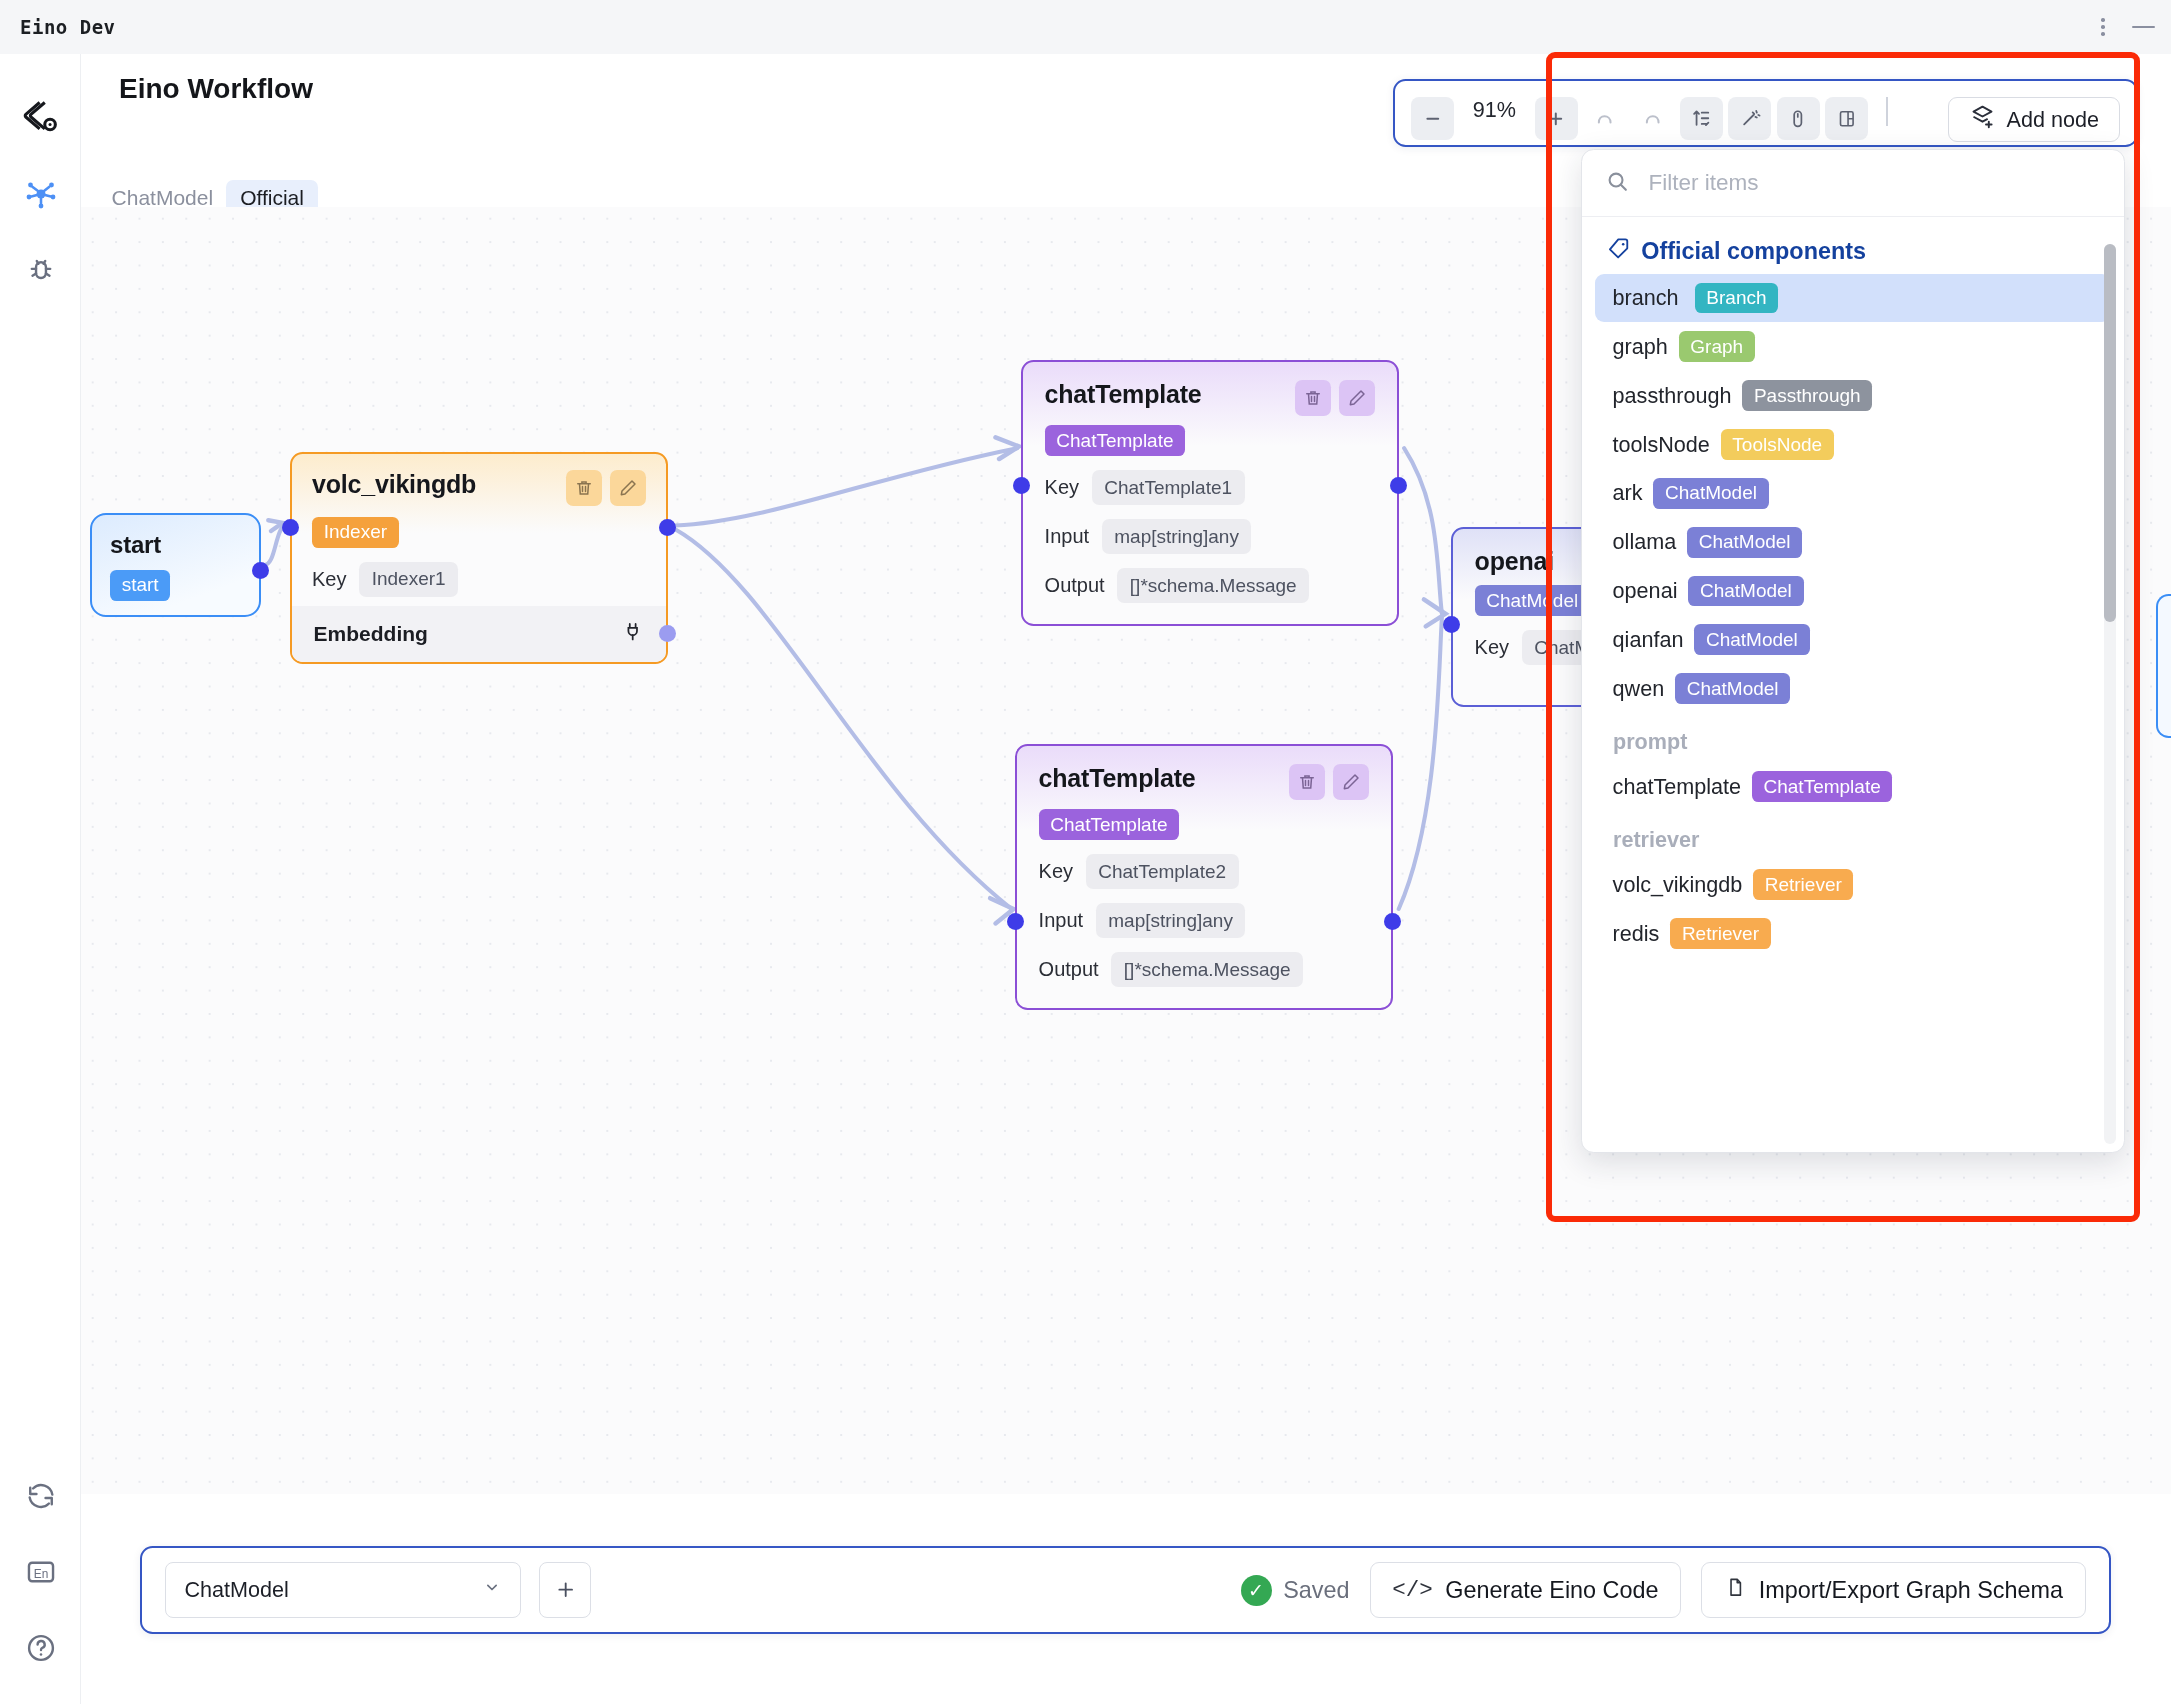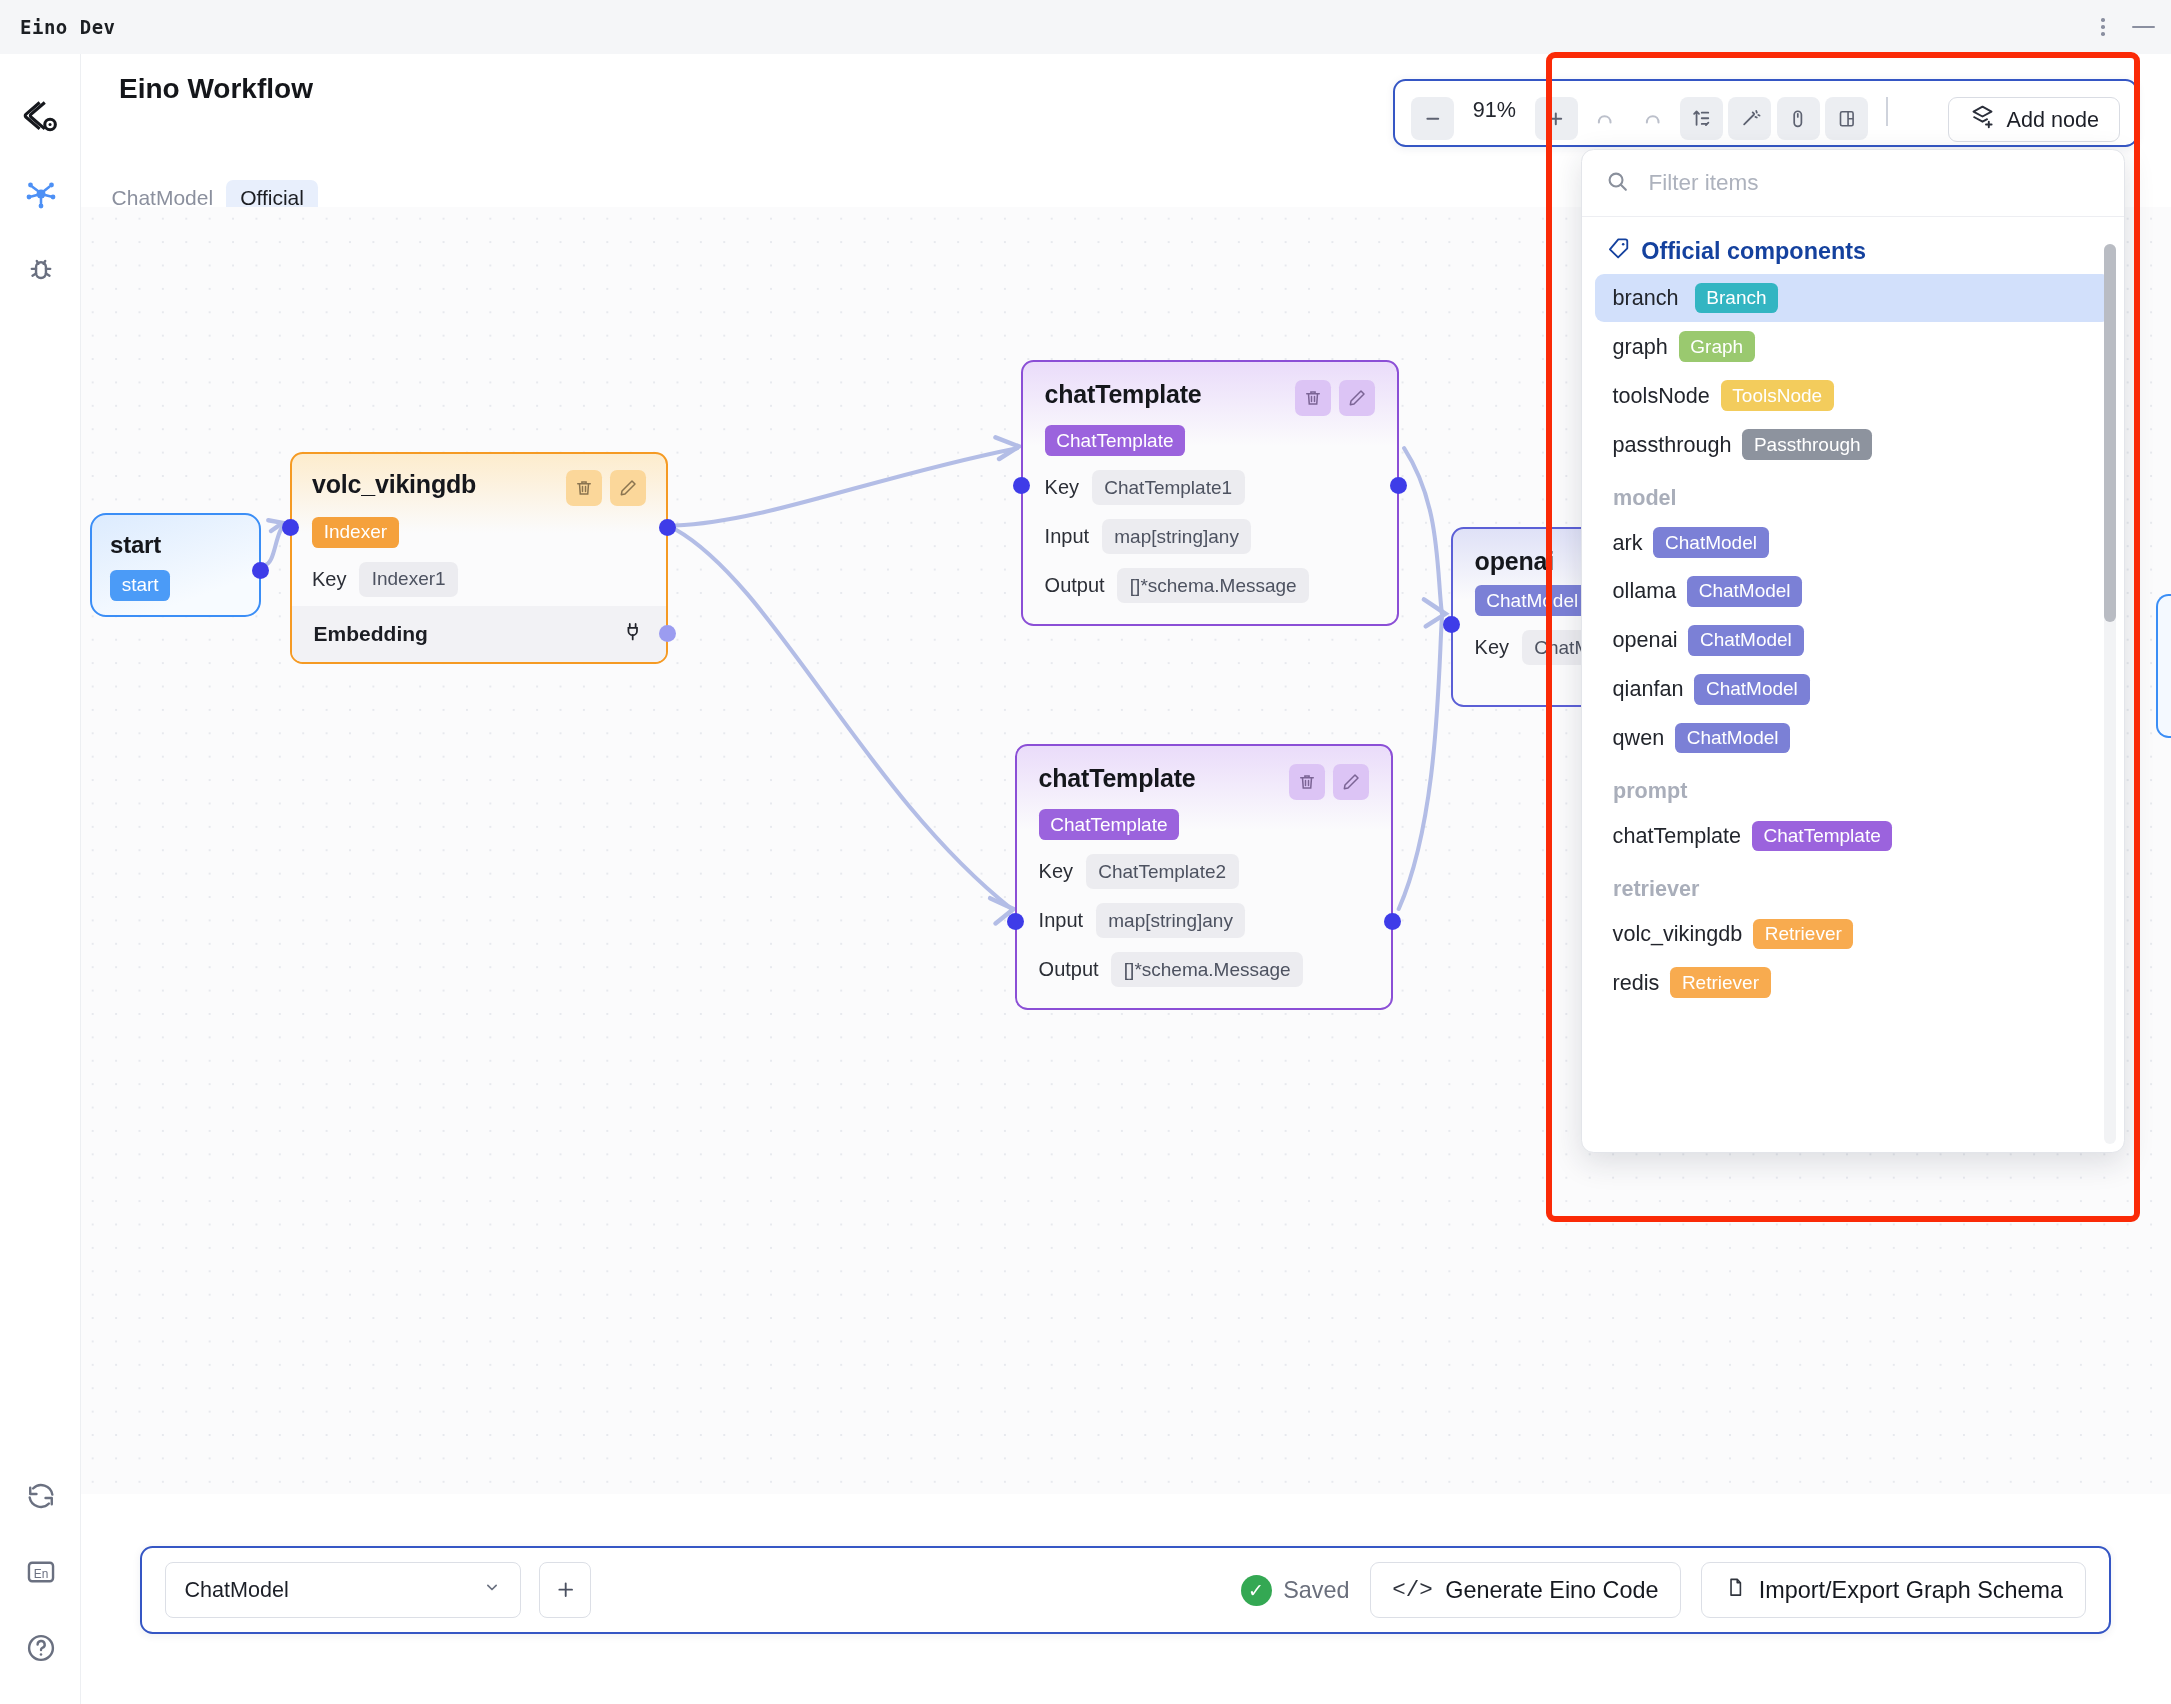--- a/index.html
+++ b/index.html
@@ -564,29 +564,28 @@
 
       <div class="item sel">
         <span class="item-name">branch</span>
         <span class="tagpill" style="background:#33b5c2">Branch</span>
       </div>
       <div class="item">
         <span class="item-name">graph</span>
         <span class="tagpill" style="background:#9ac96f">Graph</span>
       </div>
       <div class="item">
+        <span class="item-name">passthrough</span>
+        <span class="tagpill" style="background:#8d939e">Passthrough</span>
+      </div>
+      <div class="item">
         <span class="item-name">toolsNode</span>
         <span class="tagpill" style="background:#f3cc5c">ToolsNode</span>
       </div>
-      <div class="item">
-        <span class="item-name">passthrough</span>
-        <span class="tagpill" style="background:#8d939e">Passthrough</span>
-      </div>
-
-      <div class="grp-sub">model</div>
+
       <div class="item">
         <span class="item-name">ark</span>
         <span class="tagpill" style="background:#7b80d6">ChatModel</span>
       </div>
       <div class="item">
         <span class="item-name">ollama</span>
         <span class="tagpill" style="background:#7b80d6">ChatModel</span>
       </div>
       <div class="item">
         <span class="item-name">openai</span>

